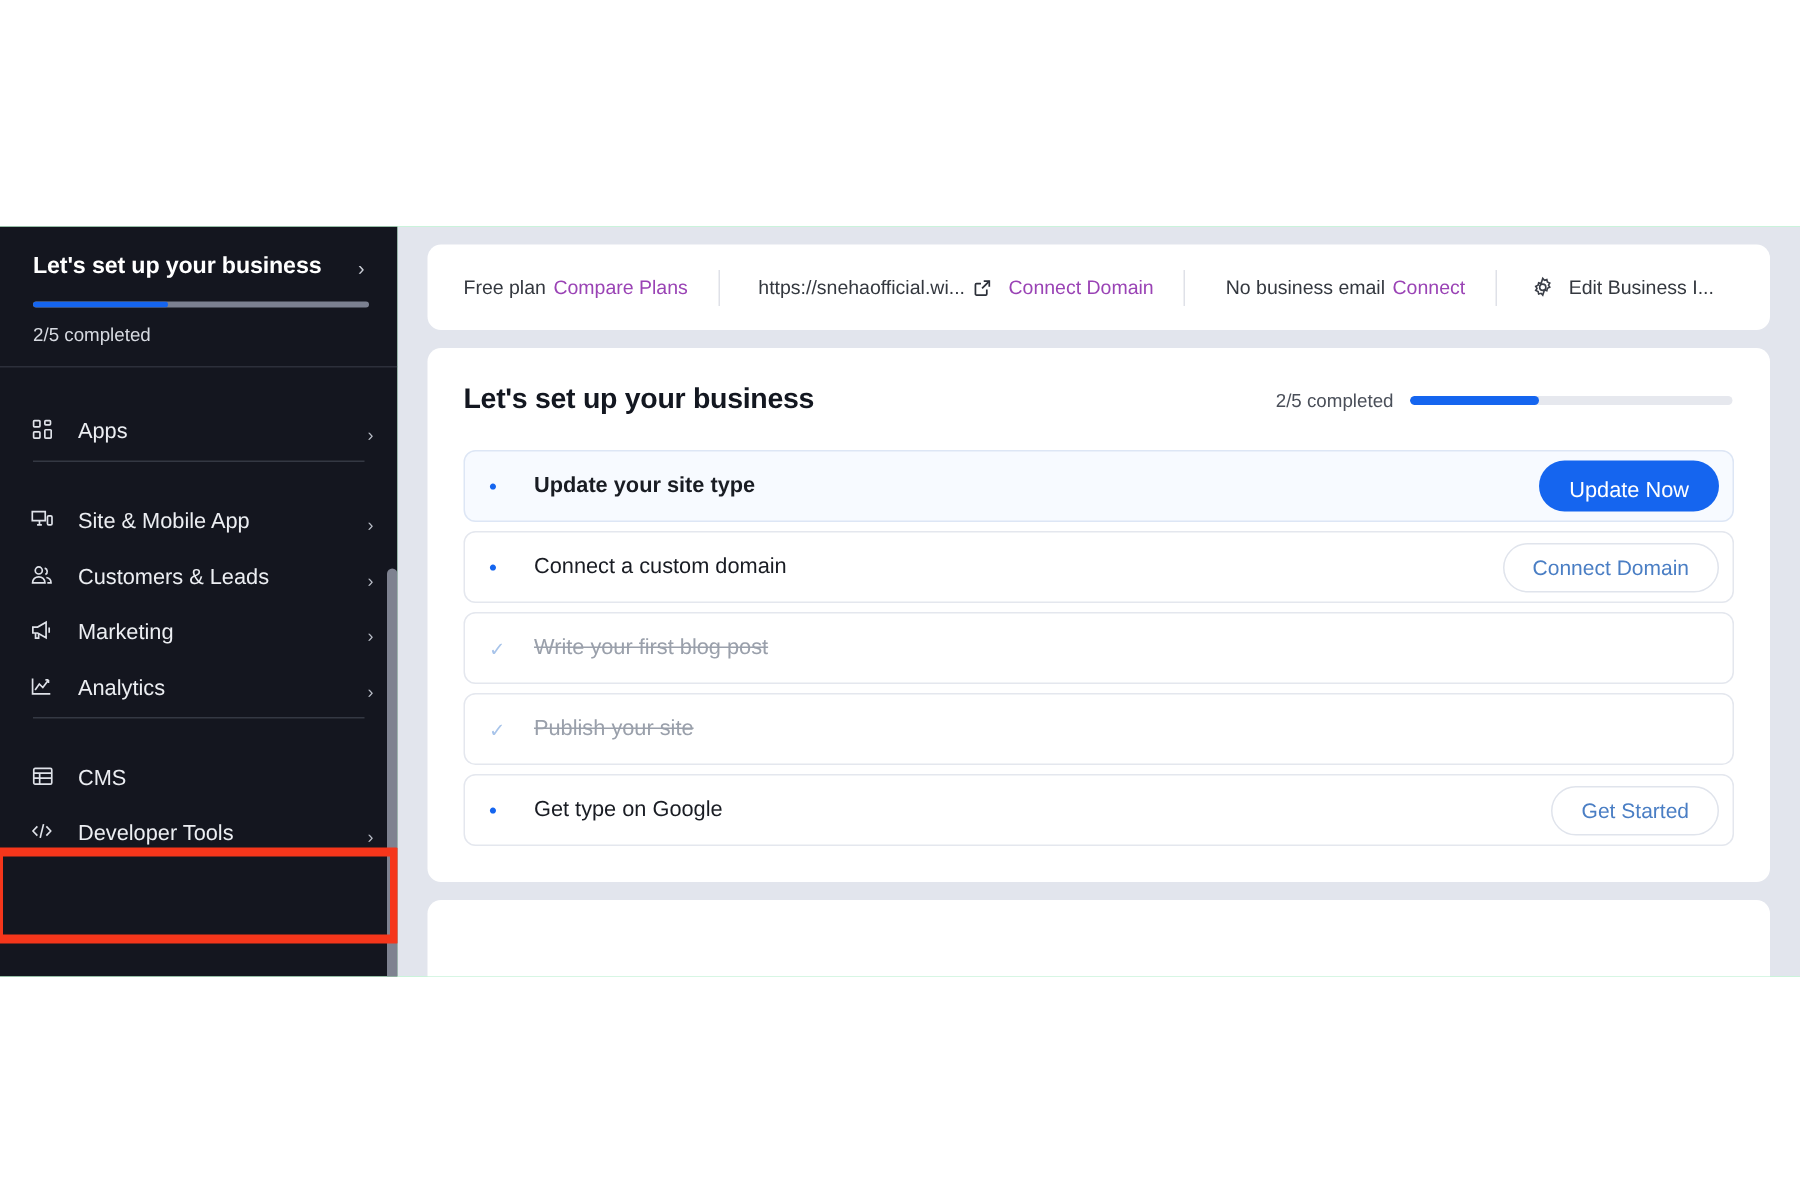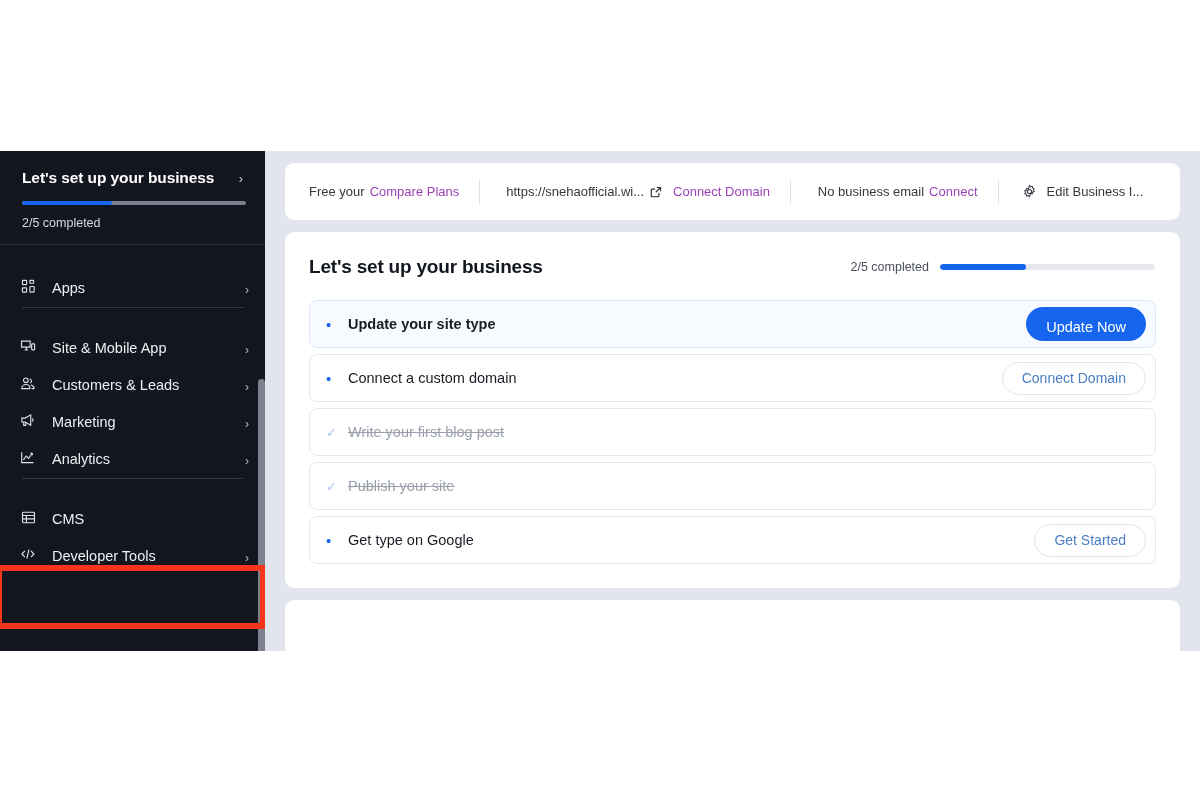--- a/index.html
+++ b/index.html
@@ -183,21 +183,21 @@
     width: 14px; flex: 0 0 14px;
     color: #1565ef; font-size: 15px; line-height: 1;
     display: flex; align-items: center; justify-content: flex-start;
   }
   .task-check {
     width: 14px; flex: 0 0 14px;
     color: #a8c4ea; font-size: 13px; line-height: 1;
     display: flex; align-items: center; justify-content: flex-start;
   }
   .task-label {
-    margin-left: 8px;
+    margin-left: 16px;
     font-size: 14.5px; color: #191c23;
   }
   .task-row.active .task-label { font-weight: bold; }
   .task-row.done .task-label {
     color: #9aa0ab; text-decoration: line-through;
   }
   .task-action { margin-left: auto; }
   .btn-primary {
     background: #1565ef; color: #ffffff;
     border: none; border-radius: 18px;
@@ -339,21 +339,21 @@
       <div id="sidebar-scroll-thumb"></div>
     </div>
 
     <div id="annotation-box" style="border-color: rgb(245, 54, 27);"></div>
   </div>
 
   <div id="main">
 
     <div class="card" id="topbar-card">
       <div class="tb-seg" style="padding:0 20px 0 6px;">
-        <span class="tb-plain">Free your</span>
+        <span class="tb-plain">Free plan</span>
         <span class="tb-link">Compare Plans</span>
       </div>
       <div class="tb-sep"></div>
       <div class="tb-seg" style="padding:0 20px 0 26px;">
         <span class="tb-url">https://snehaofficial.wi...</span>
         <span class="tb-ext">
           <svg width="12" height="12" viewBox="0 0 13 13" fill="none" stroke="currentColor" stroke-width="1.25">
             <path d="M7.4 1.6h4v4"></path>
               <path d="M11.4 1.6 6.2 6.8"></path>
             <path d="M9.6 7.6v3.2a.8.8 0 0 1-.8.8H2.2a.8.8 0 0 1-.8-.8V4.2a.8.8 0 0 1 .8-.8h3.2"></path>

